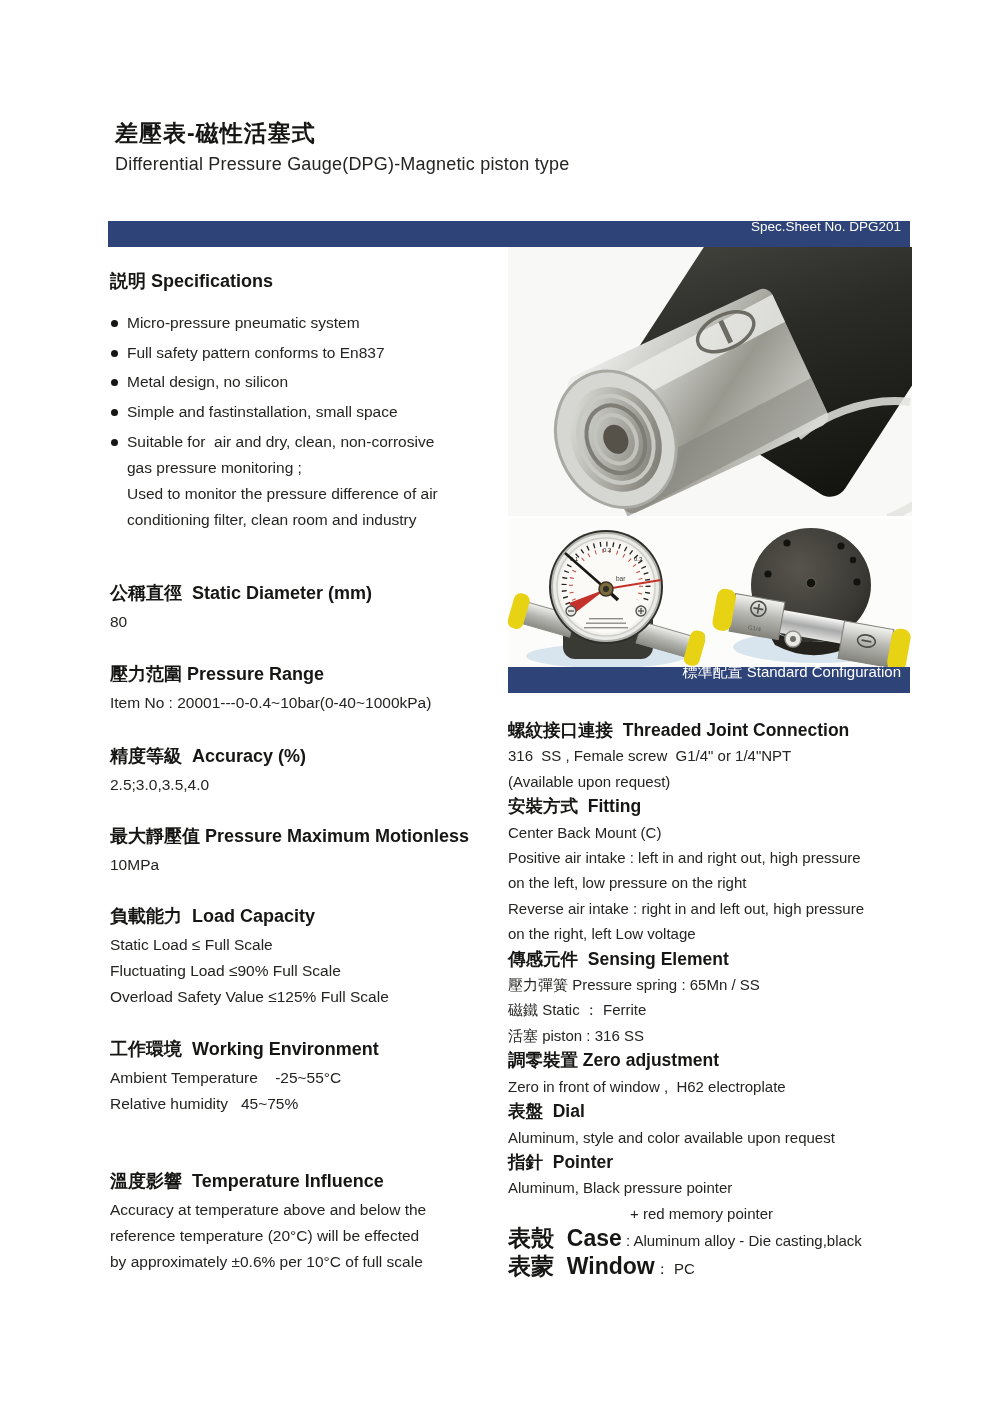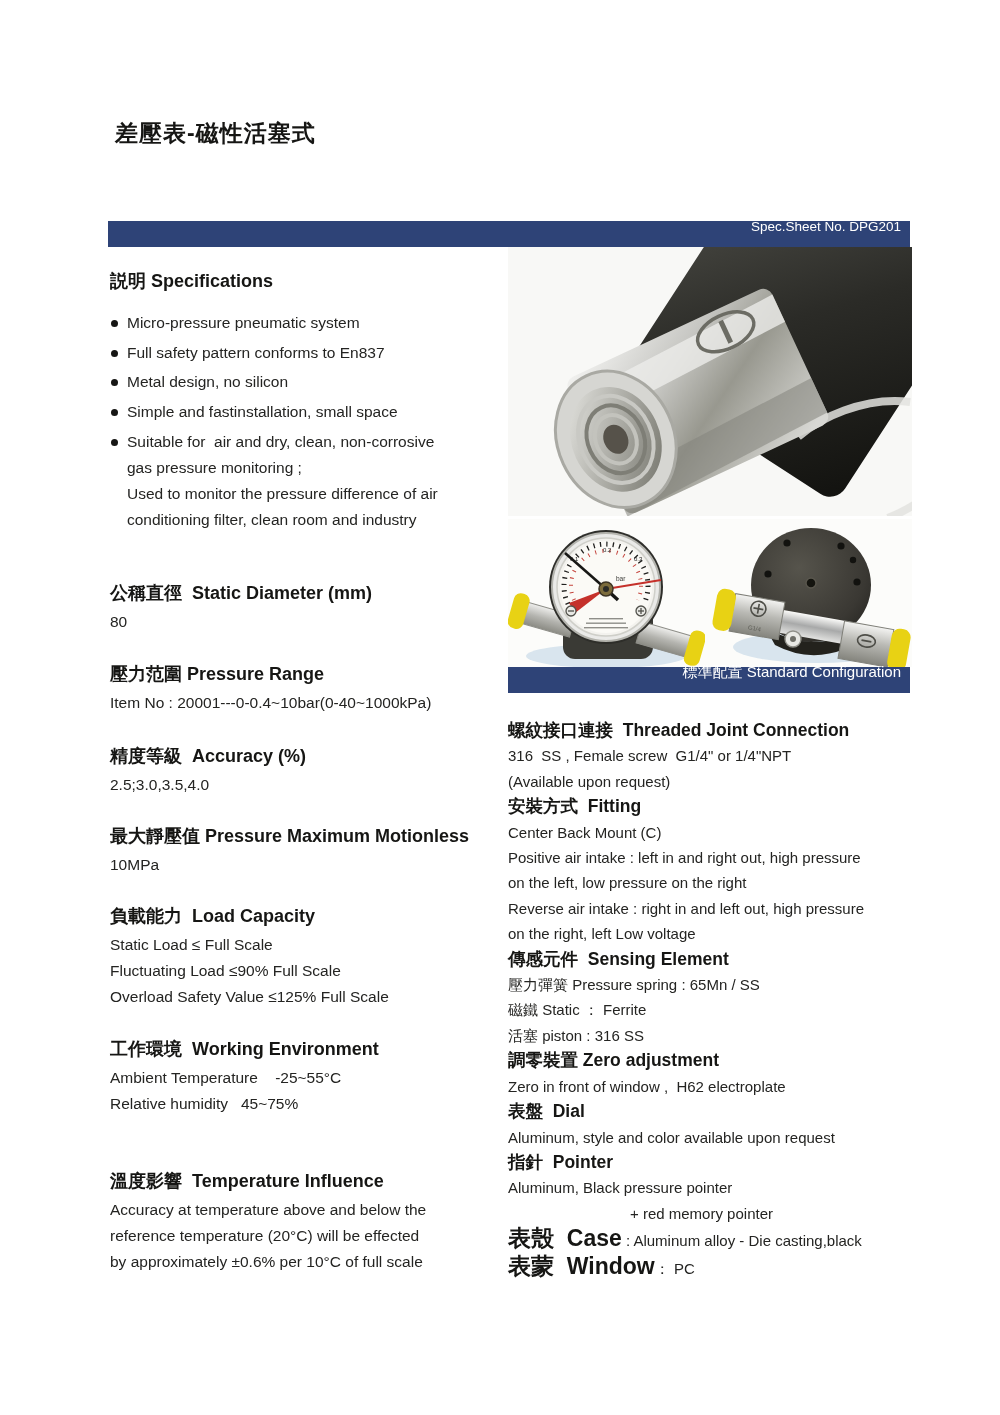--- a/index.html
+++ b/index.html
@@ -33,20 +33,21 @@
   .lv .val{font-weight:normal;font-size:15px;color:#242422;}
   .photo{display:block;}
 </style>
 </head>
 <body>
 
 <div class="page">
 
   <div class="abs" style="left:115px;top:102px;">
     <div class="title-zh">差壓表-磁性活塞式</div>
+    <div class="title-en">Differential Pressure Gauge(DPG)-Magnetic piston type</div>
   </div>
 
   <div class="abs navy-bar bar1">
     <span>Spec.Sheet No. DPG201</span>
   </div>
 
   <div class="abs col-left" style="top:253px;">
     <h3 class="sec-h">説明 Specifications</h3>
   </div>
   <ul class="abs col-left bullets" style="top:294px;">

